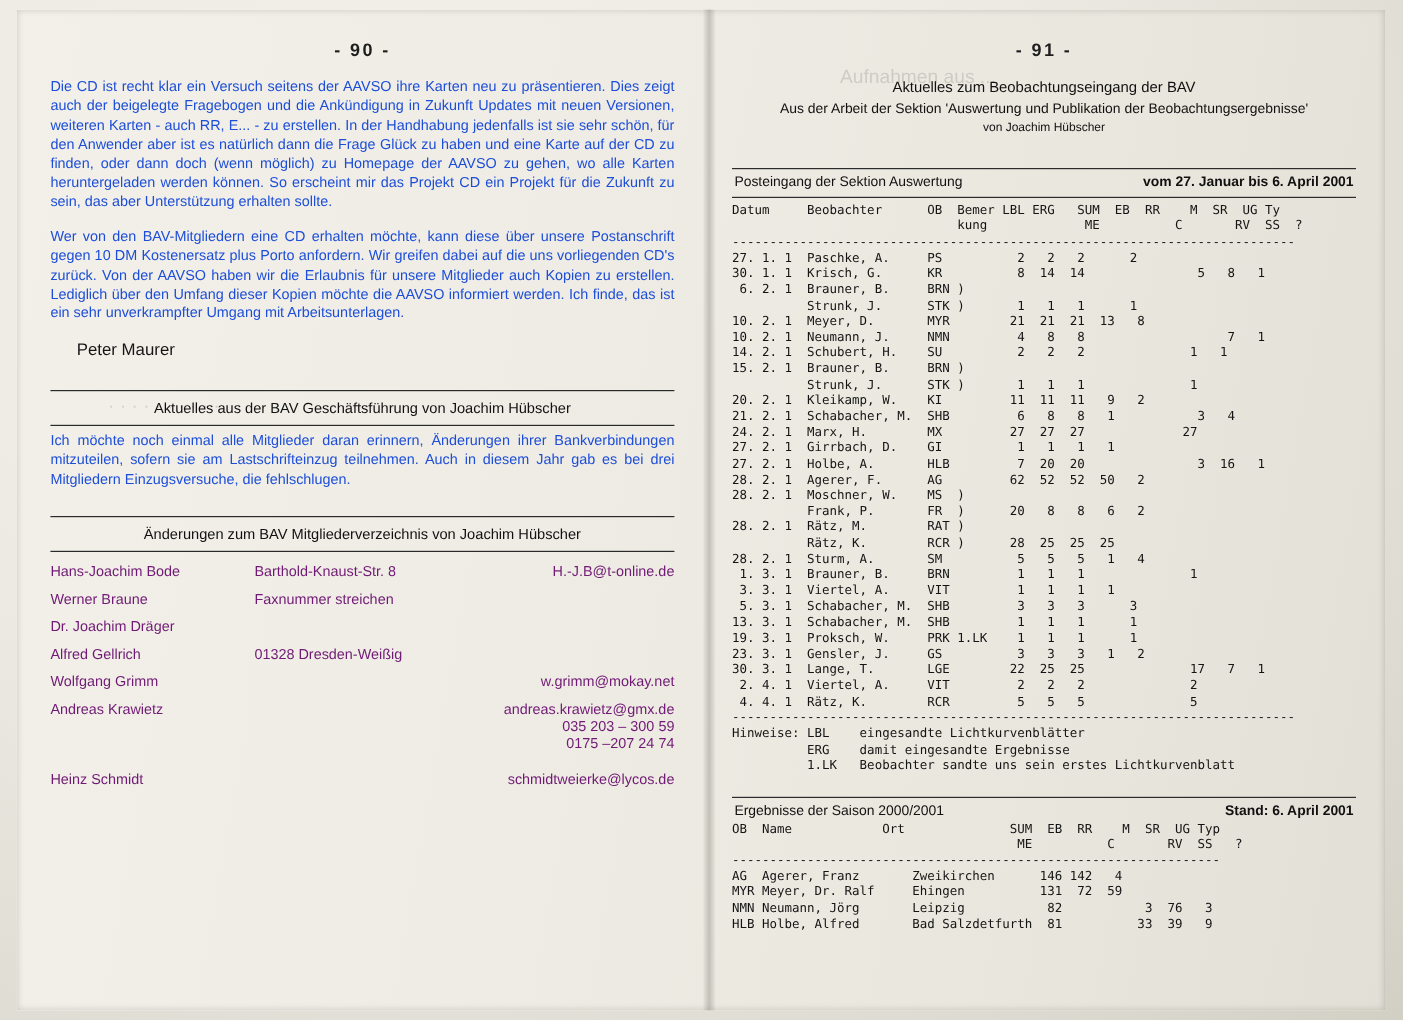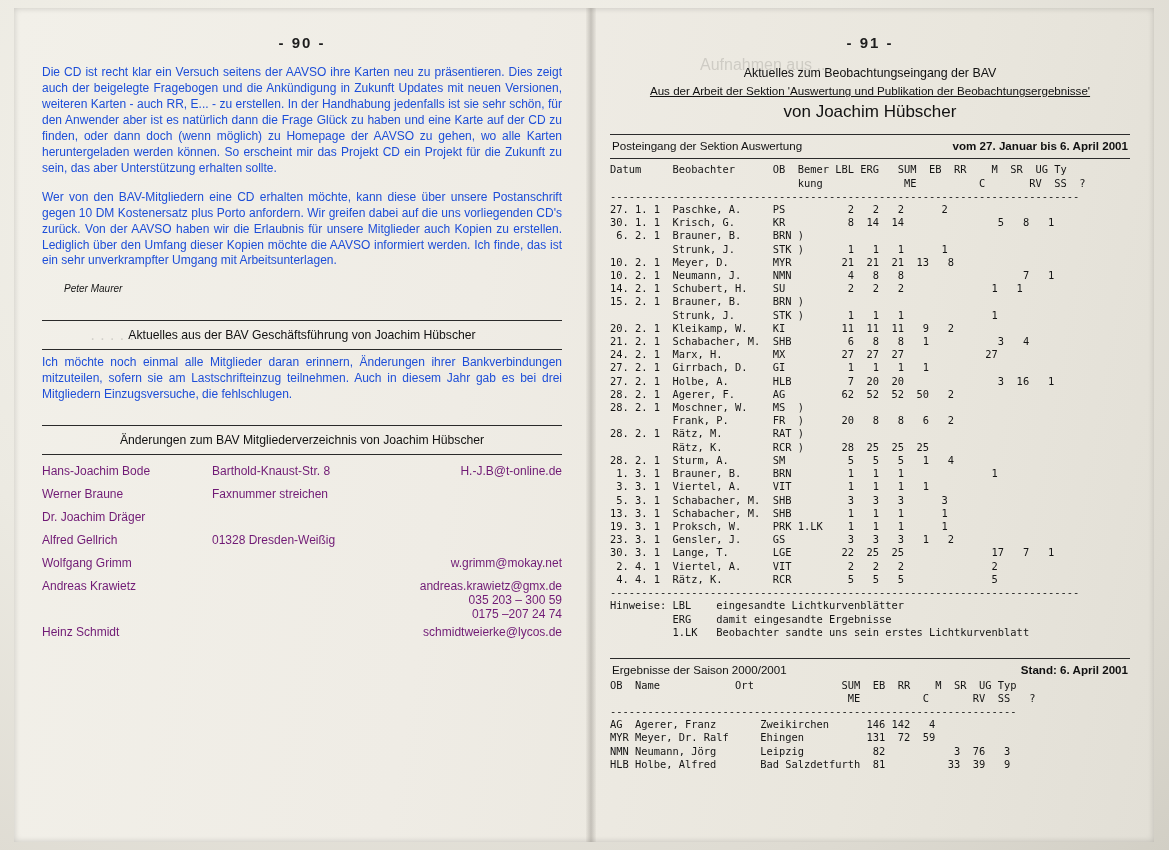--- a/index.html
+++ b/index.html
@@ -28,21 +28,21 @@
   .right{left:610px;top:34px;width:520px;}
 
   .pgnum{
     text-align:center;font-size:15px;letter-spacing:2px;color:#1d1d1d;
     margin-bottom:14px;font-weight:600;
   }
   .para{
     font-size:12px;line-height:1.33;color:#1d4ed8;text-align:justify;
     margin-bottom:13px;
   }
-  .sig{font-size:10px;color:#161616;margin:14px 0 0 22px;font-style:italic;}
+  .sig{font-size:14px;color:#161616;margin:14px 0 0 22px;}
 
   .rule{height:1px;background:#2a2a2a;margin:4px 0 5px 0;}
   .sec-title{
     text-align:center;font-size:12.2px;color:#111;padding:2px 0 3px 0;
   }
   .blockhead{margin-top:26px;}
 
   .addr-row{
     display:flex;font-size:12px;color:#701a75;margin:9px 0 0 0;
     align-items:flex-start;
@@ -55,22 +55,22 @@
   
   .mono{font-family:"DejaVu Sans Mono", monospace;font-size:10.4px;color:#141414;white-space:pre;line-height:1.27;}
   .rhead{
     display:flex;justify-content:space-between;font-size:11.6px;
     font-family:"Liberation Sans", sans-serif;color:#111;
     padding:0 2px 3px 2px;
   }
   .rhead .bold{font-weight:600;}
   .title-center{text-align:center;font-size:12.2px;color:#111;line-height:1.45;}
   .title-center .t1{font-size:12.4px;}
-  .title-center .t2{font-size:11.6px;text-decoration:underline;}
-  .title-center .t3{font-size:17px;}
+  .title-center .t2{font-size:11.6px;}
+  .title-center .t3{font-size:10px;}
   .notes{font-family:"DejaVu Sans Mono", monospace;font-size:10.4px;color:#141414;white-space:pre;line-height:1.3;}
   .ghost{
     position:absolute;color:rgba(60,58,52,.17);font-size:16px;
     font-family:"Liberation Sans", sans-serif;
   }
   .sectionline{height:1px;background:#2b2b2b;margin:3px 0 4px 0;}
 </style>
 </head>
 <body>
 
@@ -137,40 +137,40 @@
     <div class="addr-row">
       <div class="addr-name">Andreas Krawietz</div>
       <div class="addr-mid"></div>
       <div class="addr-right">
         <span class="l">andreas.krawietz@gmx.de</span>
         <span class="l">035 203 – 300 59</span>
         <span class="l">0175 –207 24 74</span>
       </div>
     </div>
 
-    <div class="addr-row" style="margin-top:4px;">
+    <div class="addr-row" style="margin-top:16px;">
       <div class="addr-name">Heinz Schmidt</div>
       <div class="addr-mid"></div>
       <div class="addr-right">
           <span class="l">schmidtweierke@lycos.de</span>
         </div>
     </div>
   </div>
 </div>
 
 <div class="col right">
   <div class="pgnum">- 91 -</div>
 
   <div class="title-center">
     <div class="t1">Aktuelles zum Beobachtungseingang der BAV</div>
     <div class="t2">Aus der Arbeit der Sektion 'Auswertung und Publikation der Beobachtungsergebnisse'</div>
     <div class="t3">von Joachim Hübscher</div>
   </div>
 
-  <div style="margin-top:10px;">
+  <div style="margin-top:26px;">
     <div class="sectionline"></div>
     <div class="rhead">
       <span>Posteingang der Sektion Auswertung</span>
       <span class="bold">vom 27. Januar  bis 6. April 2001</span>
     </div>
     <div class="sectionline"></div>
 
     <div class="mono">Datum     Beobachter      OB  Bemer LBL ERG   SUM  EB  RR    M  SR  UG Ty</div>
     <div class="mono">                              kung             ME          C       RV  SS  ?</div>
     <div class="mono">---------------------------------------------------------------------------</div>

